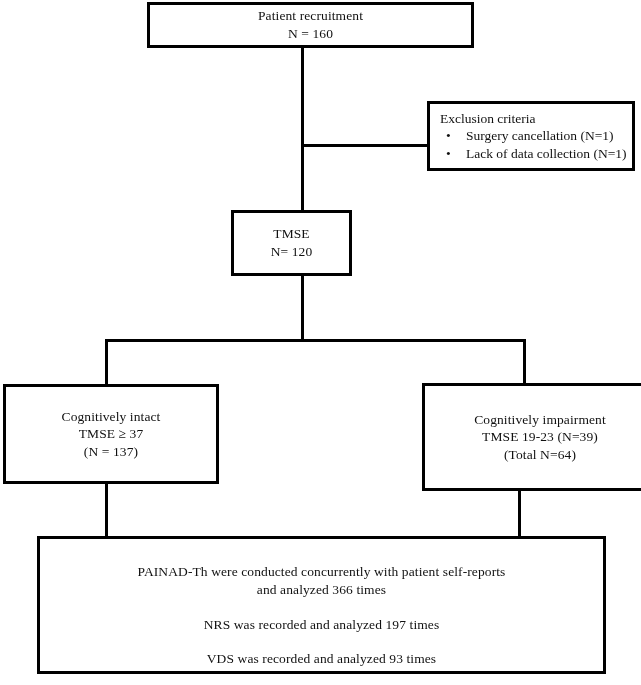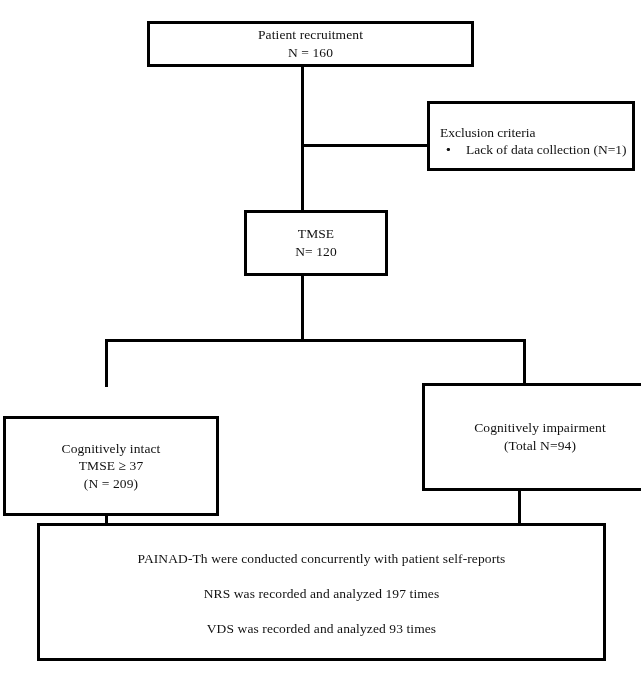--- a/index.html
+++ b/index.html
@@ -35,28 +35,28 @@
   .node .line {
     display: block;
     text-align: center;
     white-space: nowrap;
     line-height: 1.30;
     font-size: 13.5px;
     letter-spacing: 0.1px;
   }
 
   
-  #node-recruitment { left: 147px;  top: 21px;   width: 327px; height: 46px; }
+  #node-recruitment { left: 147px;  top: 2px;   width: 327px; height: 46px; }
   #node-exclusion   { left: 427px;  top: 101px; width: 208px; height: 70px;
                       align-items: flex-start; justify-content: flex-start;
-                      padding: 20px 0 0 8px; }
-  #node-tmse        { left: 244px;  top: 210px; width: 144px; height: 66px; }
-  #node-intact      { left: 3px;    top: 384px; width: 216px; height: 100px; margin-top: 32px; }
+                      padding: 6px 0 0 8px; }
+  #node-tmse        { left: 231px;  top: 210px; width: 121px; height: 66px; }
+  #node-intact      { left: 3px;    top: 384px; width: 216px; height: 100px; }
   #node-impairment  { left: 422px;  top: 383px; width: 236px; height: 108px; }
-  #node-outcomes    { left: 37px;   top: 523px; width: 569px; height: 138px;
+  #node-outcomes    { left: 37px;   top: 536px; width: 569px; height: 138px;
                       justify-content: flex-start; padding-top: 24px; }
 
   
   .excl-title {
     font-size: 13.5px;
     line-height: 1.28;
     white-space: nowrap;
     padding-left: 2px;
   }
   .excl-list {
@@ -114,45 +114,48 @@
   <div class="node" id="node-recruitment">
     <span class="line">Patient recruitment</span>
     <span class="line">N = 160</span>
   </div>
 
   <div class="node" id="node-exclusion">
     <span class="excl-title">Exclusion criteria</span>
     <ul class="excl-list">
       <li>
         <span class="bullet">•</span>
+        <span>Surgery cancellation (N=1)</span>
       </li>
       <li>
         <span class="bullet">•</span>
         <span>Lack of data collection (N=1)</span>
       </li>
     </ul>
   </div>
 
   <div class="node" id="node-tmse">
     <span class="line">TMSE</span>
     <span class="line">N= 120</span>
   </div>
 
   <div class="node" id="node-intact">
     <span class="line">Cognitively intact</span>
     <span class="line">TMSE ≥ 37</span>
-    <span class="line">(N = 209)</span>
+    <span class="line">(N = 137)</span>
   </div>
 
   <div class="node" id="node-impairment">
     <span class="line">Cognitively impairment</span>
-    <span class="line">(Total N=94)</span>
+    <span class="line">TMSE 19-23 (N=39)</span>
+    <span class="line">(Total N=64)</span>
   </div>
 
   <div class="node" id="node-outcomes">
     <span class="line">PAINAD-Th were conducted concurrently with patient self-reports</span>
+    <span class="line">and  analyzed 366 times</span>
     <span class="spacer"></span>
     <span class="line">NRS was recorded and  analyzed 197 times</span>
     <span class="spacer"></span>
     <span class="line">VDS was recorded and  analyzed 93 times</span>
   </div>
 
 </div>
 
 </body></html>

